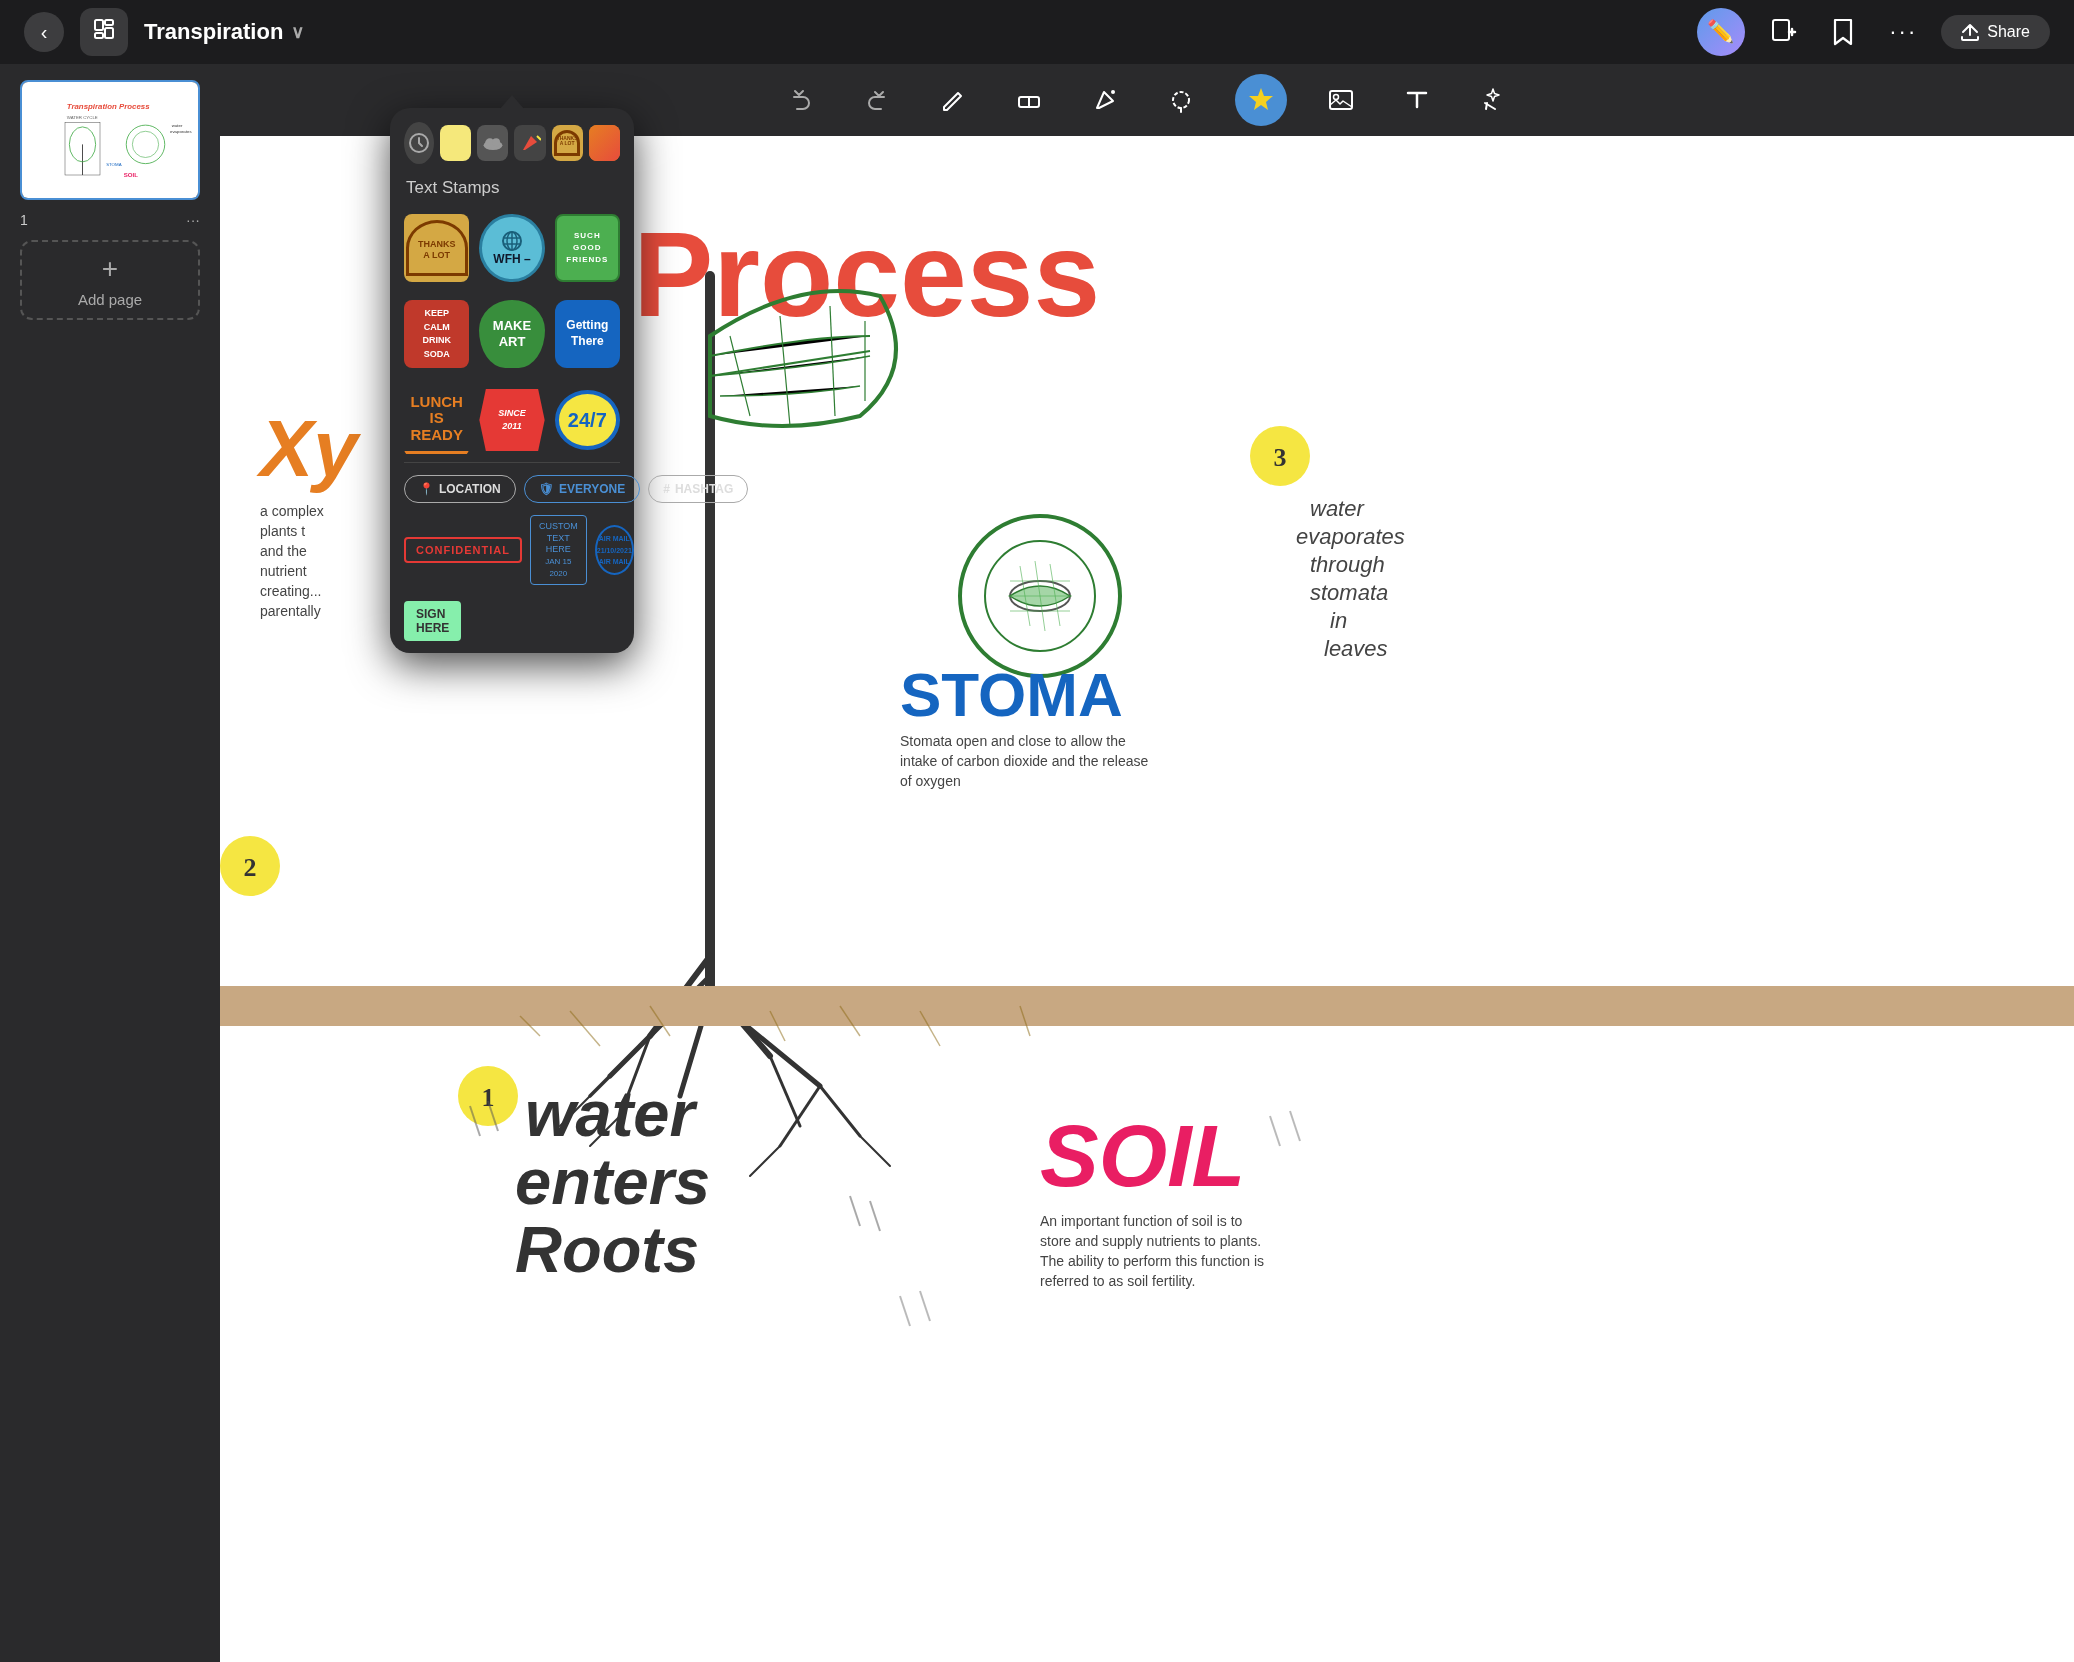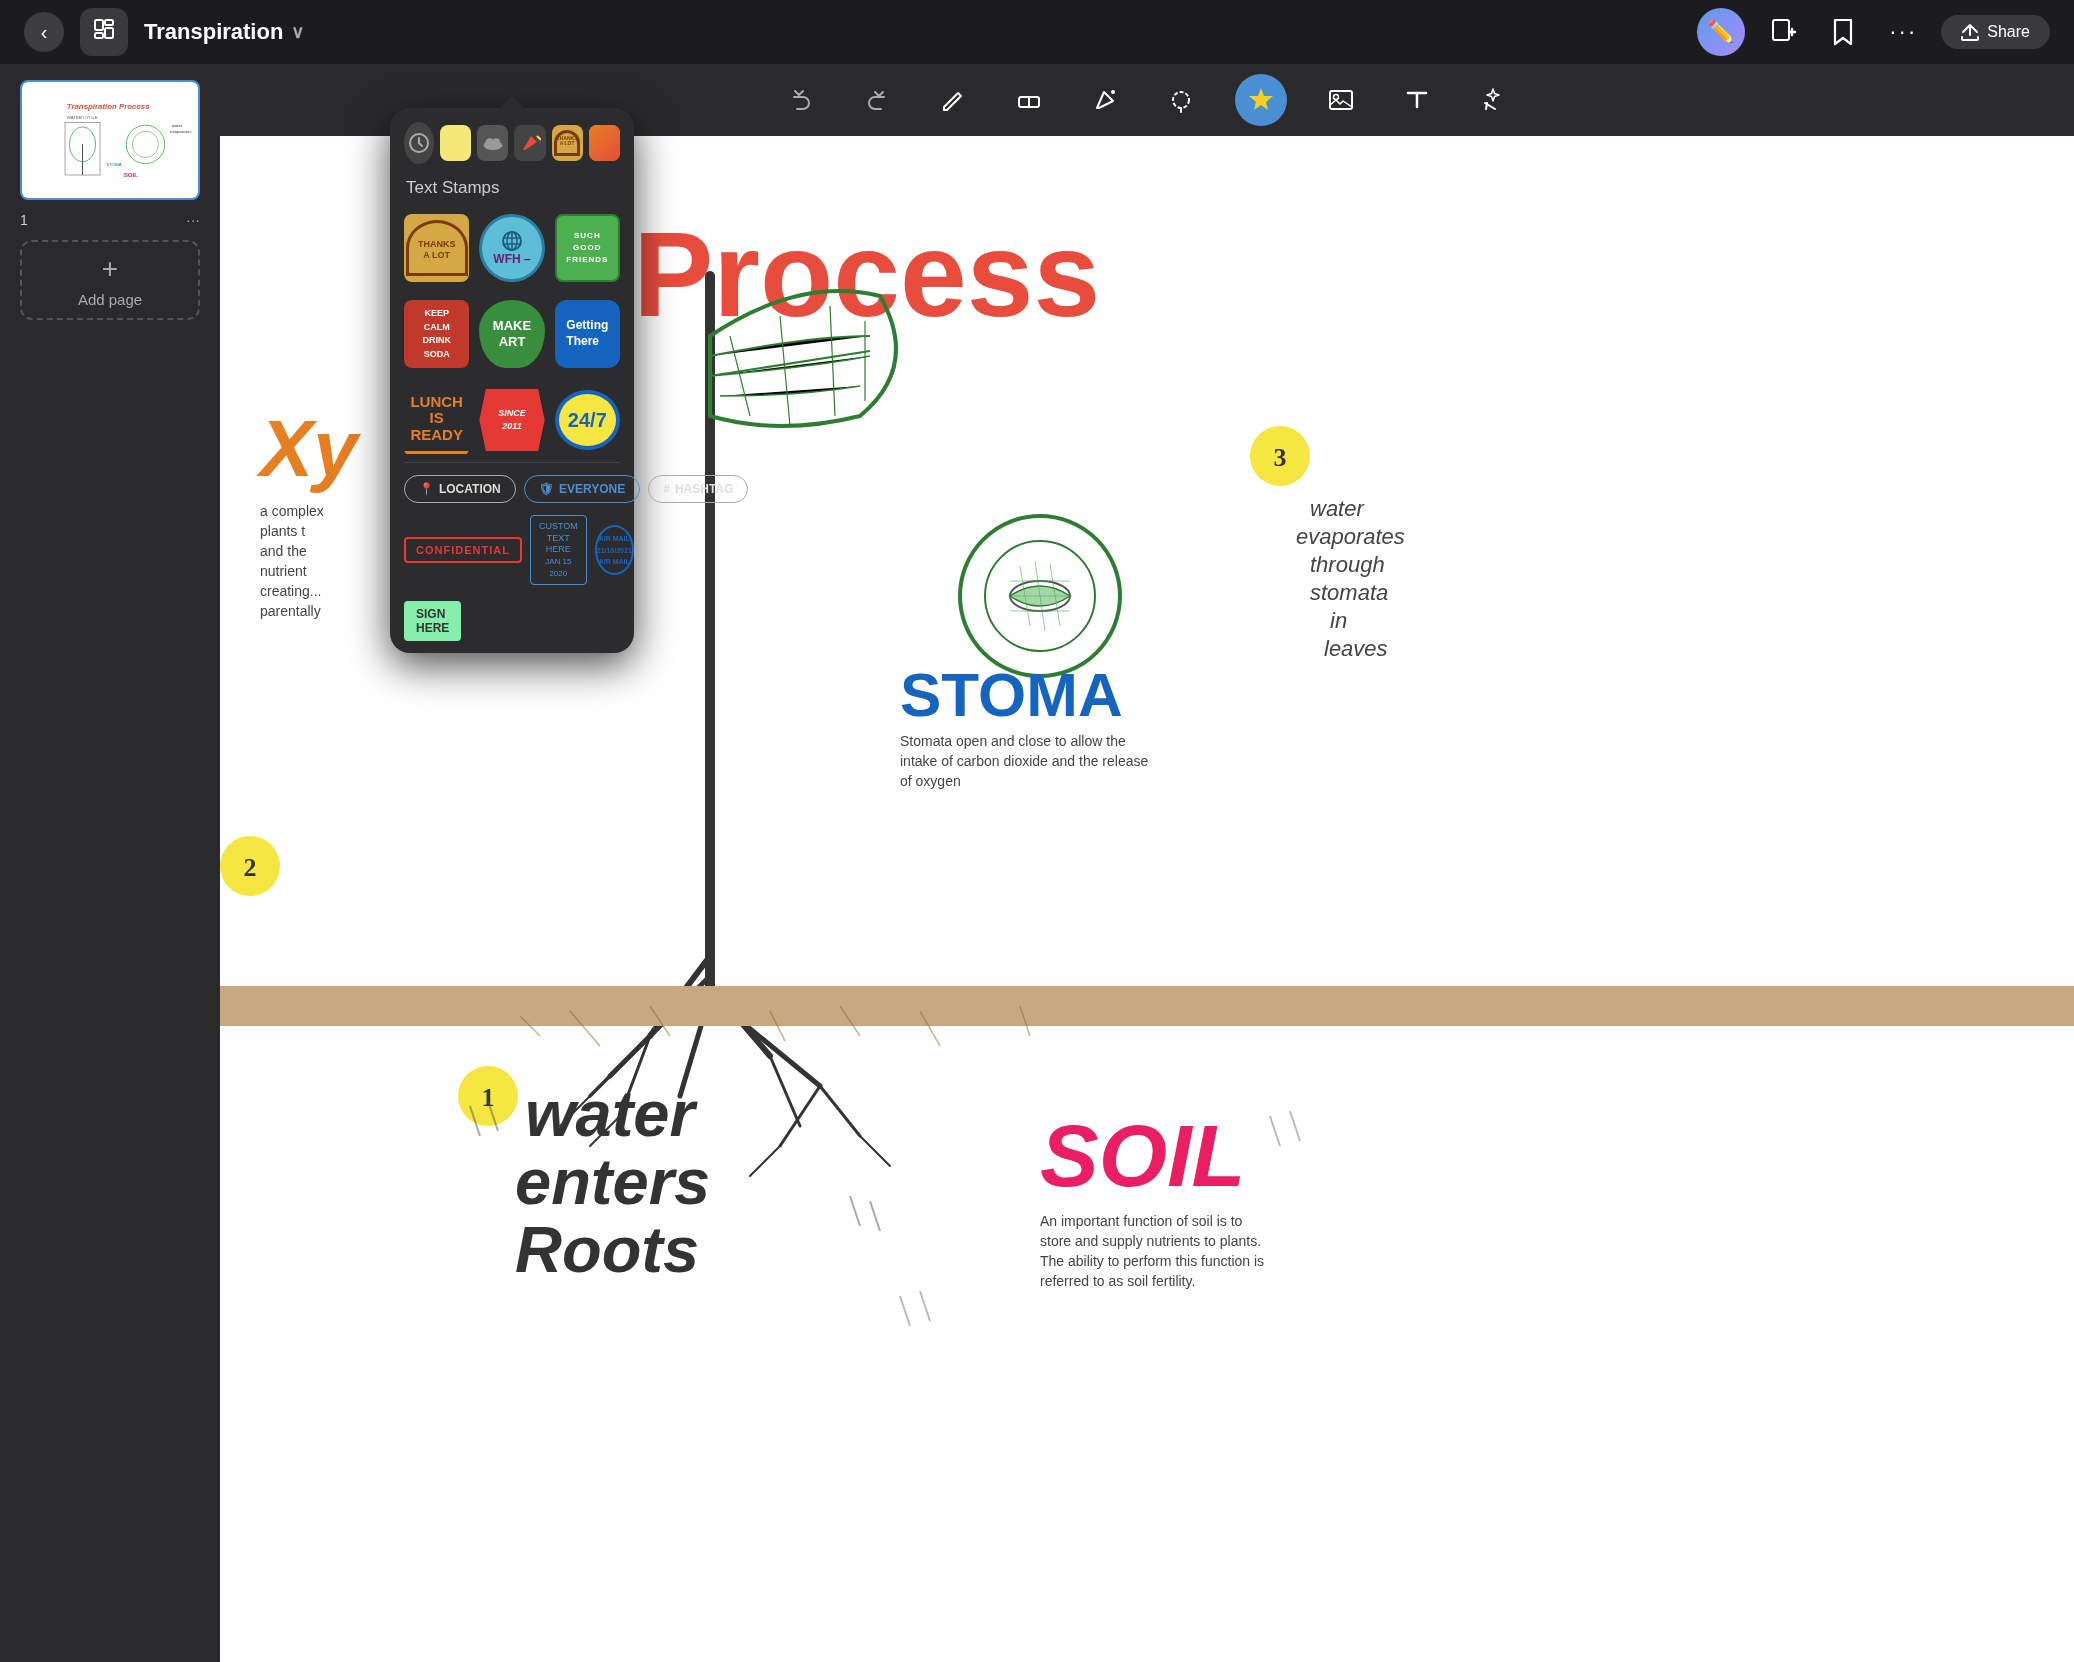--- a/index.html
+++ b/index.html
@@ -382,21 +382,21 @@
 
     <div class="sticker-cell">
       <div style="background:#5bbdd6; width:76px; height:68px; border-radius:50%; border:3px solid #2a7fa0; display:flex; flex-direction:column; align-items:center; justify-content:center;">
         <svg width="30" height="20" viewBox="0 0 30 20" style="margin-bottom:2px;">
           <circle cx="15" cy="10" r="9" fill="none" stroke="#1a5f7a" stroke-width="2"></circle>
           <line x1="15" y1="1" x2="15" y2="19" stroke="#1a5f7a" stroke-width="1.5"></line>
           <ellipse cx="15" cy="10" rx="5" ry="9" fill="none" stroke="#1a5f7a" stroke-width="1.5"></ellipse>
           <line x1="6" y1="7" x2="24" y2="7" stroke="#1a5f7a" stroke-width="1.5"></line>
           <line x1="6" y1="13" x2="24" y2="13" stroke="#1a5f7a" stroke-width="1.5"></line>
         </svg>
-        <span style="font-size:12px; font-weight:900; color:#701a75; text-align:center; line-height:1;">WFH –</span>
+        <span style="font-size:12px; font-weight:900; color:#0f172a; text-align:center; line-height:1;">WFH –</span>
       </div>
     </div>
 
     <div class="sticker-cell">
       <div style="background:#4caf50; width:88px; height:68px; border-radius:8px; border:2px solid #2e7d32; display:flex; flex-direction:column; align-items:center; justify-content:center;">
         <span style="font-size:8px; font-weight:700; color:white; text-align:center; line-height:1.5; letter-spacing:1px;">SUCH<br>GOOD<br>FRIENDS</span>
       </div>
     </div>
 
     <div class="sticker-cell">
@@ -406,21 +406,21 @@
     </div>
 
     <div class="sticker-cell">
       <div style="background:#388e3c; width:76px; height:68px; border-radius:50% 50% 40% 40% / 44% 44% 56% 56%; display:flex; align-items:center; justify-content:center;">
         <span style="font-size:13px; font-weight:900; color:white; text-align:center; line-height:1.2;">MAKE<br>ART</span>
       </div>
     </div>
 
     <div class="sticker-cell">
       <div style="background:#1565c0; width:88px; height:68px; border-radius:12px; display:flex; align-items:center; justify-content:center;">
-        <span style="font-size:12px; font-weight:800; color:white; text-align:left; line-height:1.3;">Getting<br>There</span>
+        <span style="font-size:12px; font-weight:800; color:white; text-align:center; line-height:1.3;">Getting<br>There</span>
       </div>
     </div>
 
     <div class="sticker-cell">
       <div style="width:88px; height:68px; display:flex; align-items:center; justify-content:center; flex-direction:column; border-bottom:3px solid #e67e22;">
         <span style="font-size:15px; font-weight:900; color:#e67e22; text-align:center; line-height:1.1;">LUNCH IS<br>READY</span>
       </div>
     </div>
 
     <div class="sticker-cell">

